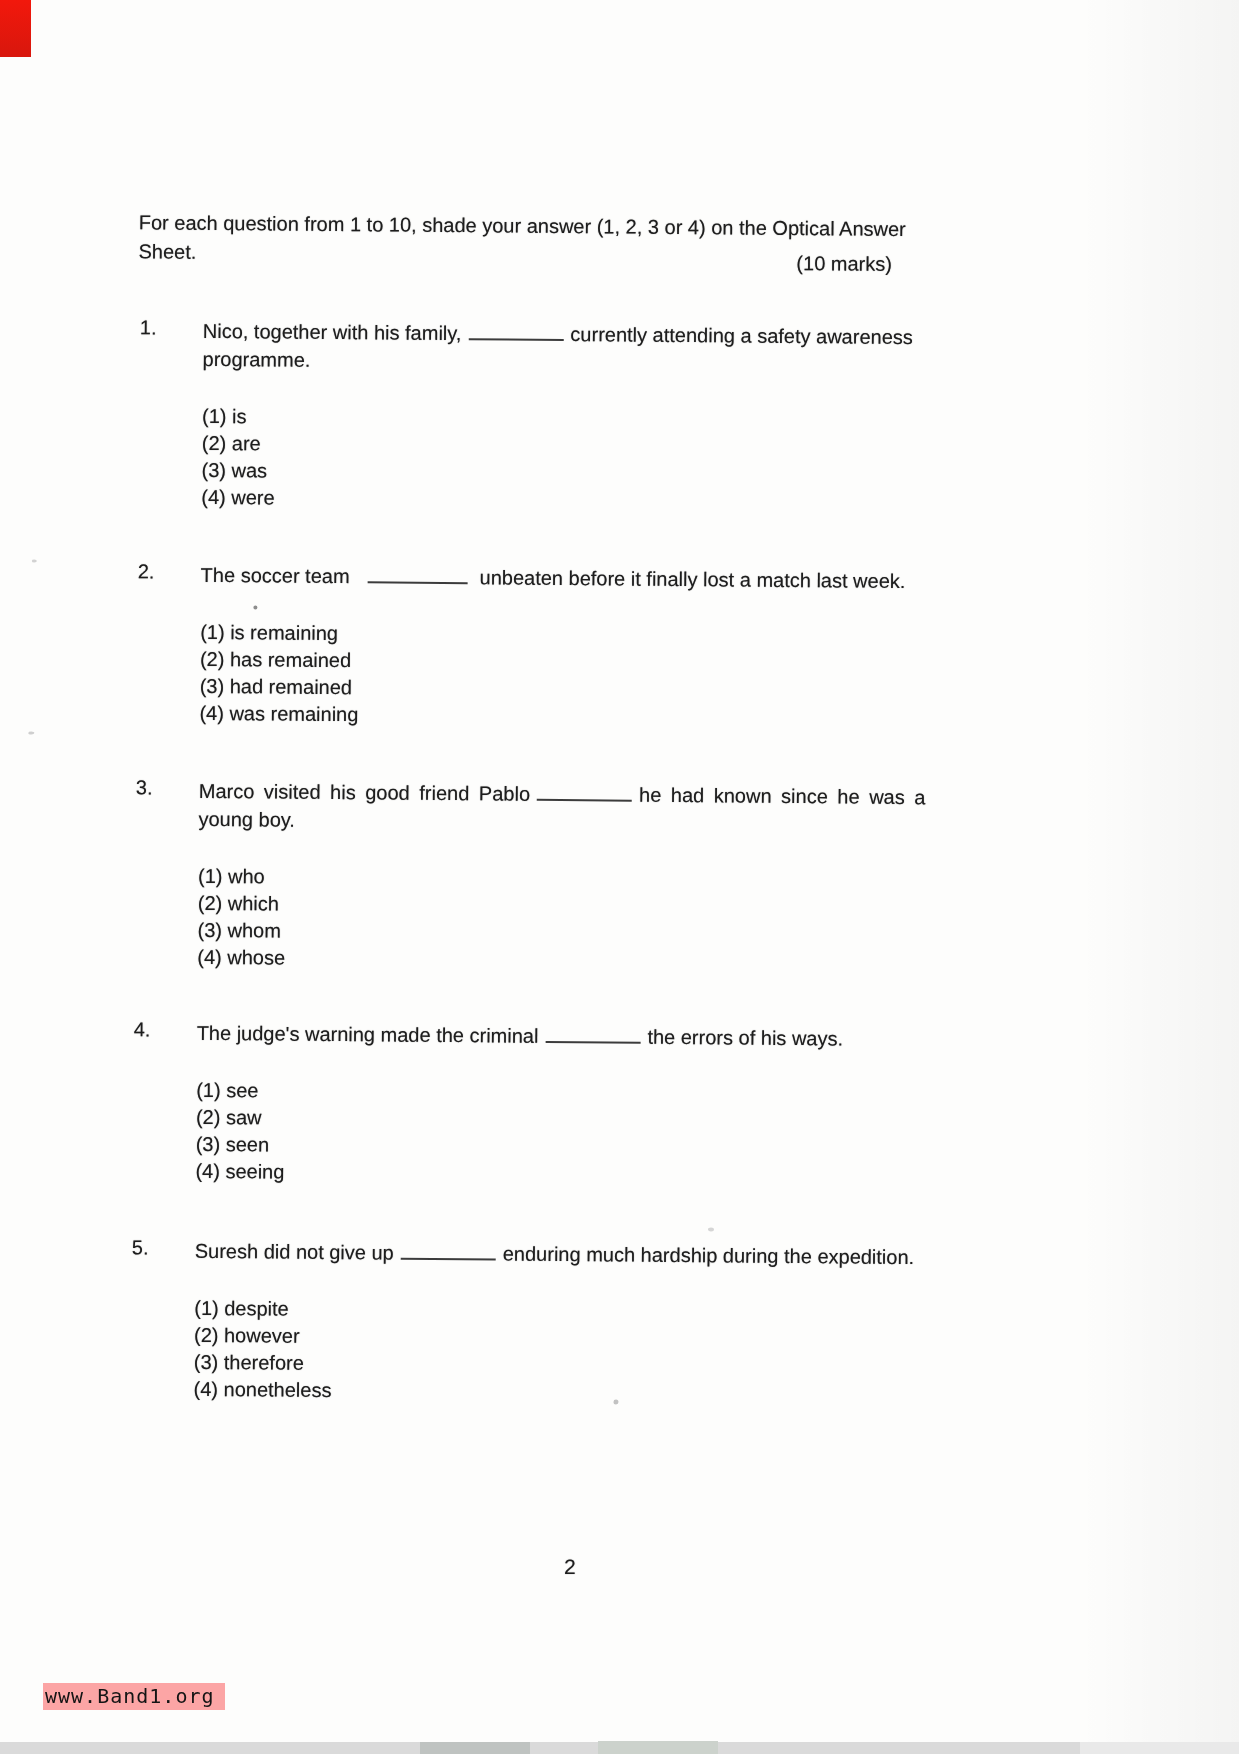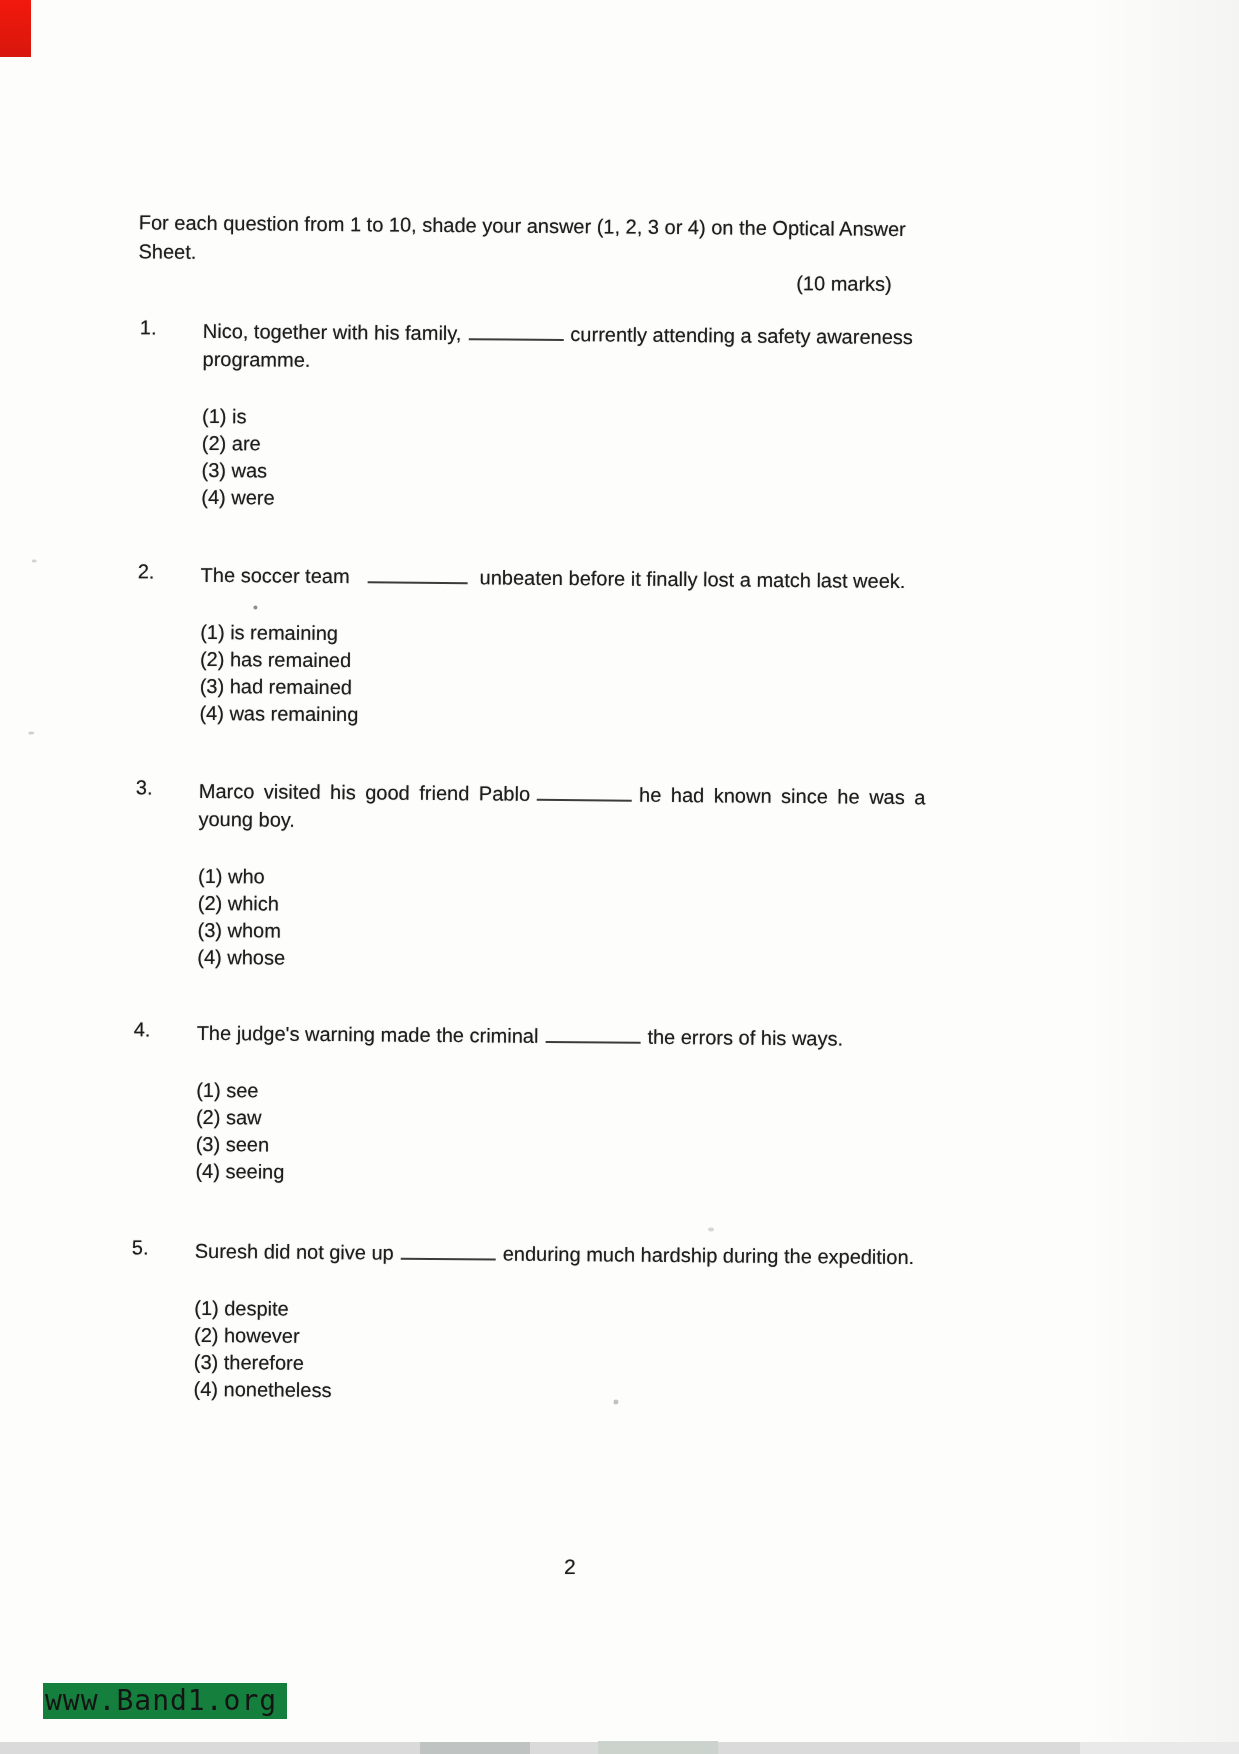--- a/index.html
+++ b/index.html
@@ -21,41 +21,41 @@
   }
   
   #scan{
     position:absolute;left:0;top:0;width:1239px;height:1754px;
     transform:rotate(0.5deg);transform-origin:100px 80px;
     color:#1d1d1d;font-size:20px;
     text-shadow:0 0 1px rgba(25,25,25,0.55);
   }
   .hdr{position:absolute;left:140px;width:812px;line-height:29px;}
   .hdr-l1{white-space:nowrap;}
-  .marks{position:absolute;left:798px;top:246px;white-space:nowrap;margin-top:20px;}
+  .marks{position:absolute;left:798px;top:246px;white-space:nowrap;}
   .q{position:absolute;left:0;width:1239px;}
   .qnum{position:absolute;left:142px;top:0;width:44px;}
   .qbody{position:absolute;left:205px;top:0;width:830px;}
   .line{line-height:28px;white-space:nowrap;}
   .line.sp{word-spacing:4px;}
   .opts{margin-top:30px;line-height:27px;}
   .opt{white-space:nowrap;}
   .blank{
     display:inline-block;width:95px;height:13px;
     border-bottom:2px solid #3c3c3c;margin:0 7px;
     vertical-align:baseline;
   }
   .q2gap .blank{margin-left:18px;margin-right:12px;width:100px;}
   .pageno{position:absolute;left:577px;top:1551px;font-size:21px;}
   
   .watermark{
     position:absolute;left:43px;top:1683px;
     font-family:"DejaVu Sans Mono", monospace;
-    font-size:28px;color:#141414;letter-spacing:1px;
-    background:#15803d;padding:1px 10px 2px 2px;
+    font-size:20px;color:#141414;letter-spacing:1px;
+    background:#fca5a5;padding:1px 10px 2px 2px;
   }
   
   .bottom-band{position:absolute;left:0;bottom:0;width:1239px;height:12px;background:#dadada;}
   .band-seg1{position:absolute;left:420px;bottom:0;width:110px;height:12px;background:#bfc3c1;}
   .band-seg2{position:absolute;left:598px;bottom:0;width:120px;height:13px;background:#ccd2cc;}
   .band-seg3{position:absolute;left:1080px;bottom:0;width:159px;height:12px;background:#e9e9e9;}
   
   .speck{position:absolute;border-radius:50%;background:#b5b5b5;}
 </style>
 </head>

